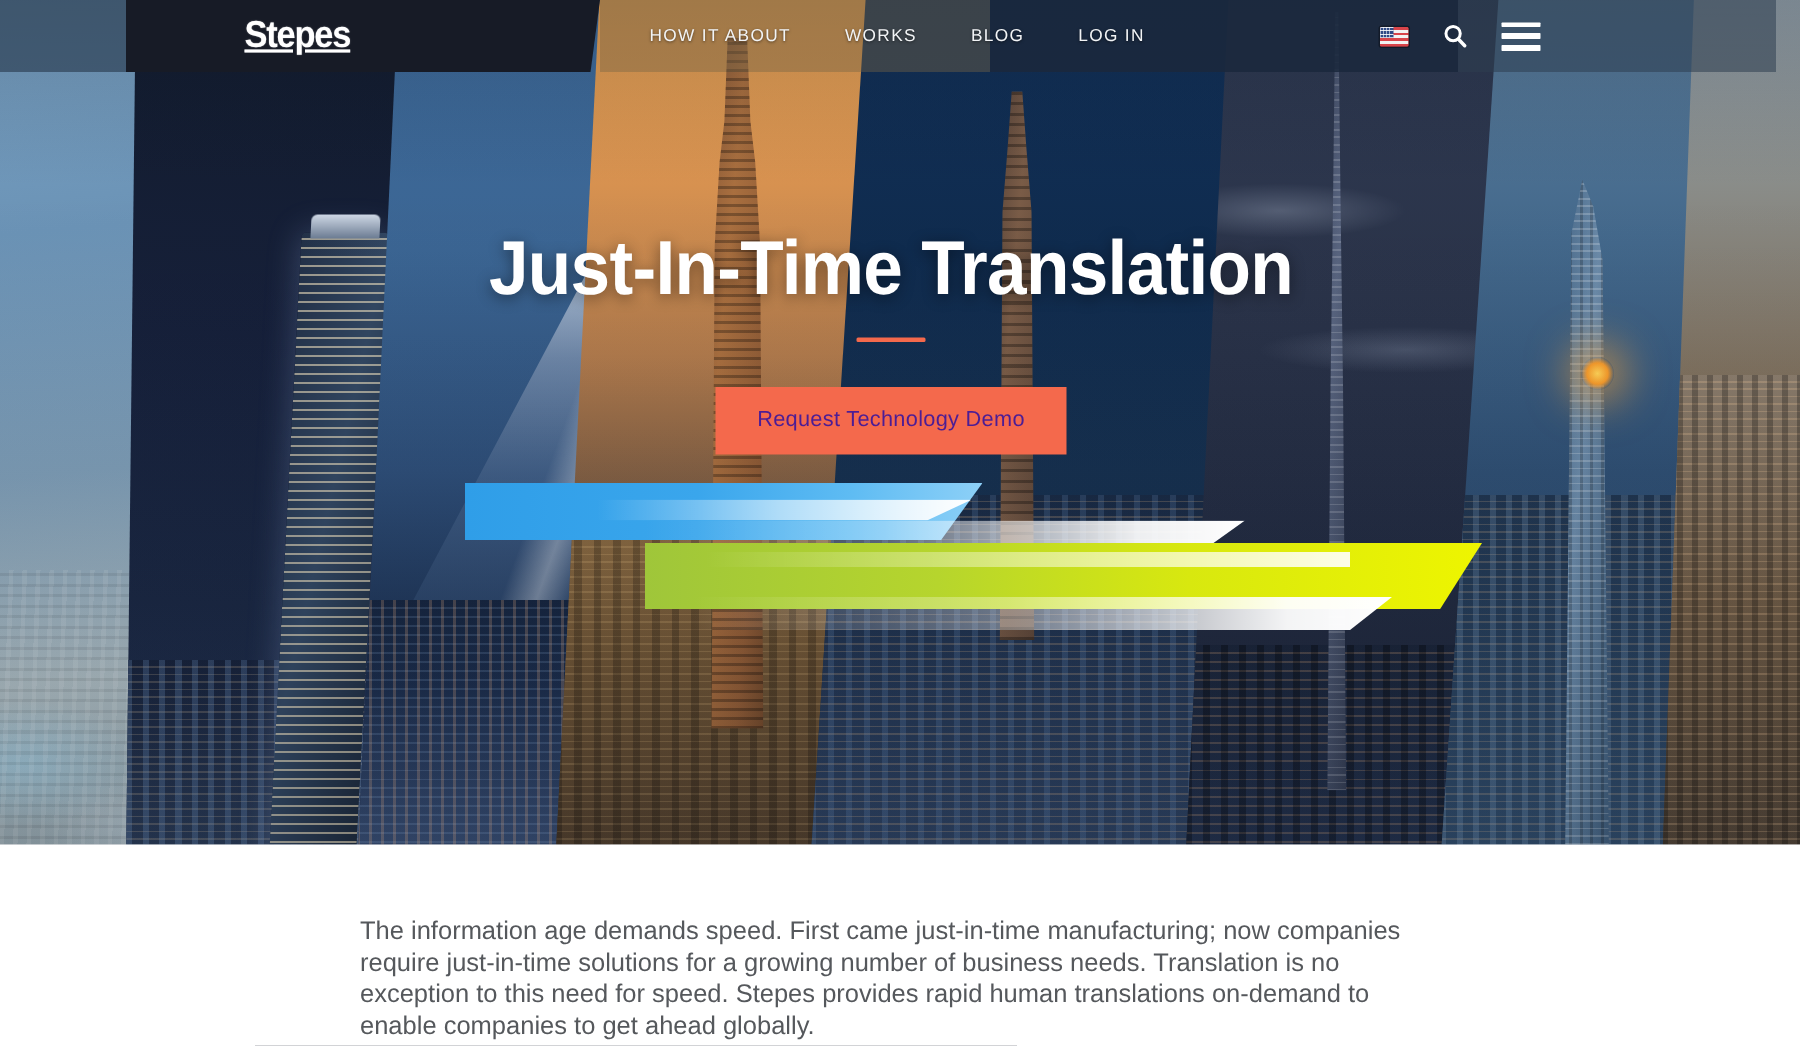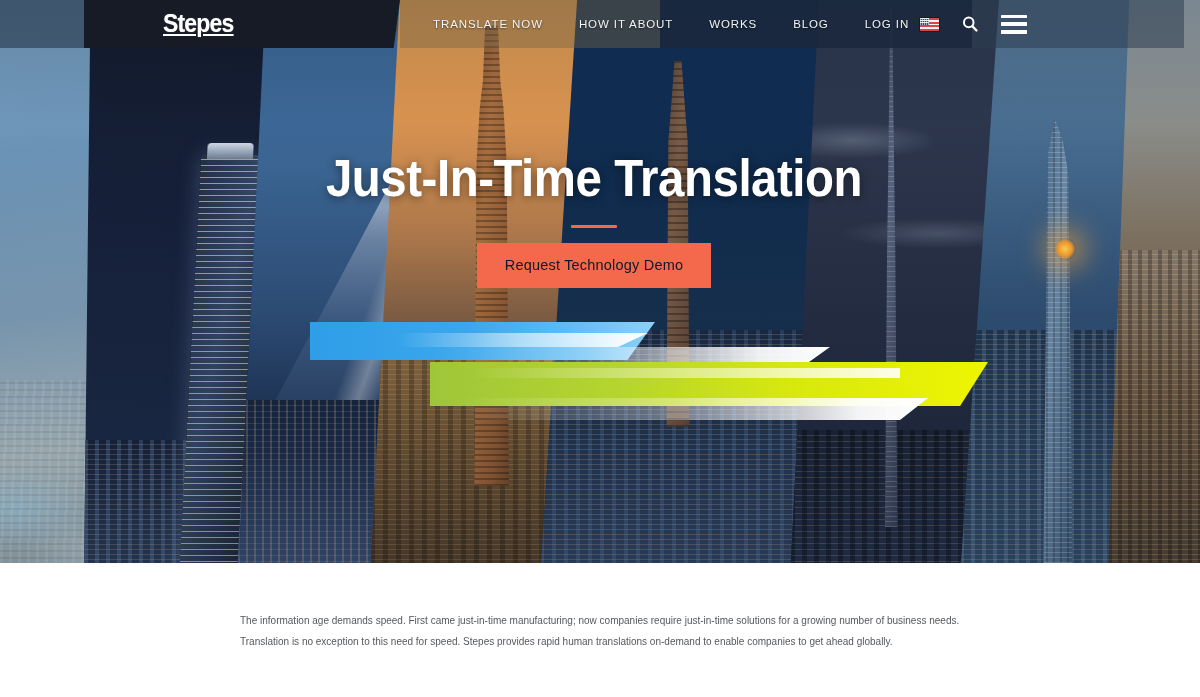--- a/index.html
+++ b/index.html
@@ -399,23 +399,23 @@
     text-shadow: 0 2px 10px rgba(0,0,0,.45);
   }
   .title-rule {
     width: 46px; height: 3px;
     background: #f4694c;
     margin: 17px auto 0;
     border-radius: 1px;
   }
   .cta {
     display: inline-block;
-    margin-top: 15px;
+    margin-top: 30px;
     background: #f4694c;
-    color: #0f172a;
+    color: #4c1d95;
     border: none;
     padding: 0 28px;
     height: 45px;
     min-width: 223px;
     font-size: 14.5px;
     line-height: 45px;
     letter-spacing: .2px;
     cursor: pointer;
     font-family: "Liberation Sans", sans-serif;
   }
@@ -425,21 +425,21 @@
     position: relative;
     width: 1200px;
     height: 134px;
     background: #ffffff;
   }
   .intro {
     position: absolute;
     left: 240px; top: 47px;
     width: 720px;
     margin: 0;
-    font-size: 10px;
+    font-size: 17px;
     line-height: 21px;
     color: #55585c;
     text-align: left;
   }
 </style>
 </head>
 <body>
 
 <div class="hero">
 
@@ -497,21 +497,20 @@
   <div class="header">
     <div class="hdr-left-fill"></div>
     <div class="hdr-logo-block"></div>
     <div class="hdr-mid"></div>
     <div class="hdr-right"></div>
     <div class="hdr-far"></div>
 
     <a class="logo" href="#">Stepes</a>
 
     <nav class="nav">
-      <a href="#">TRANSLATE NOW</a>
       <a href="#">HOW IT ABOUT</a>
       <a href="#">WORKS</a>
       <a href="#">BLOG</a>
       <a href="#">LOG IN</a>
     </nav>
 
     <div class="hdr-icons">
       <div class="flag">
         <div class="stripes"></div>
           <div class="canton"></div>

